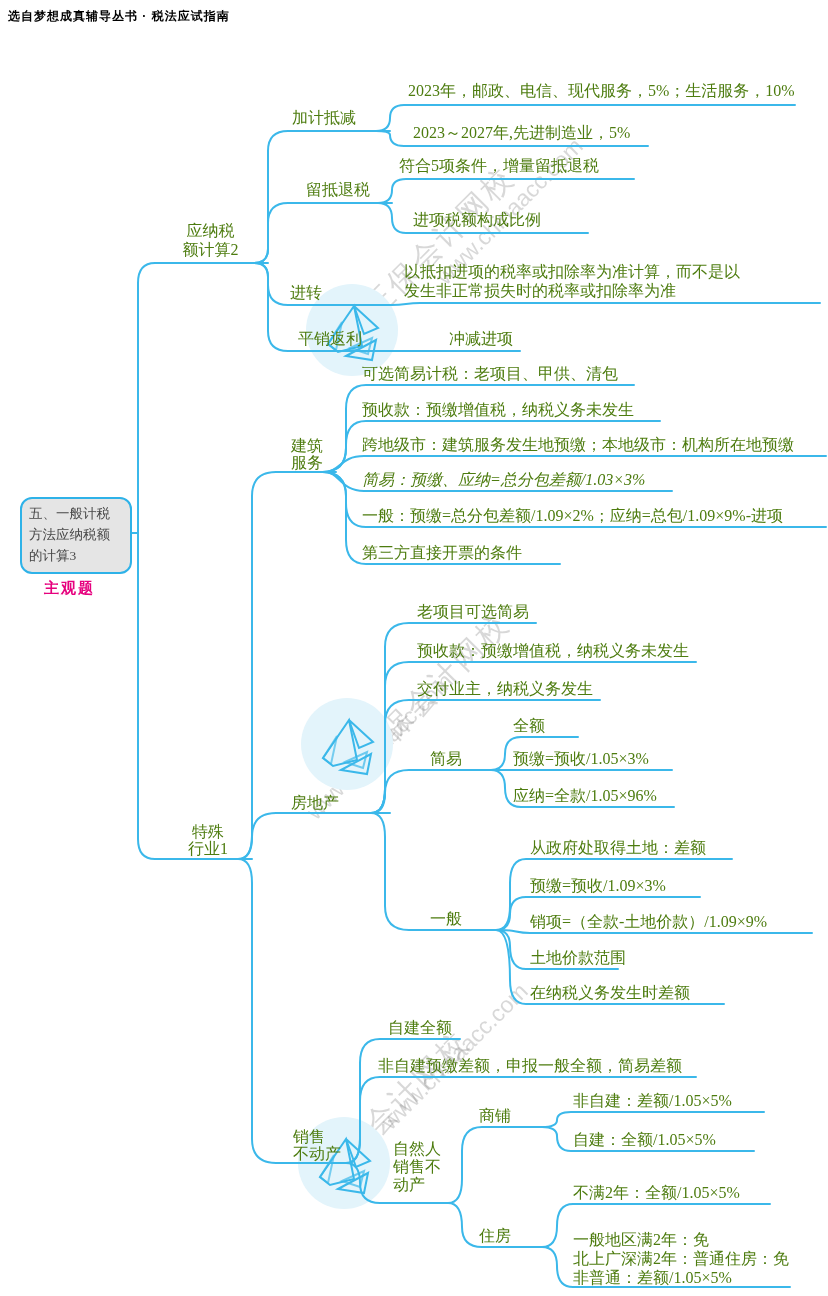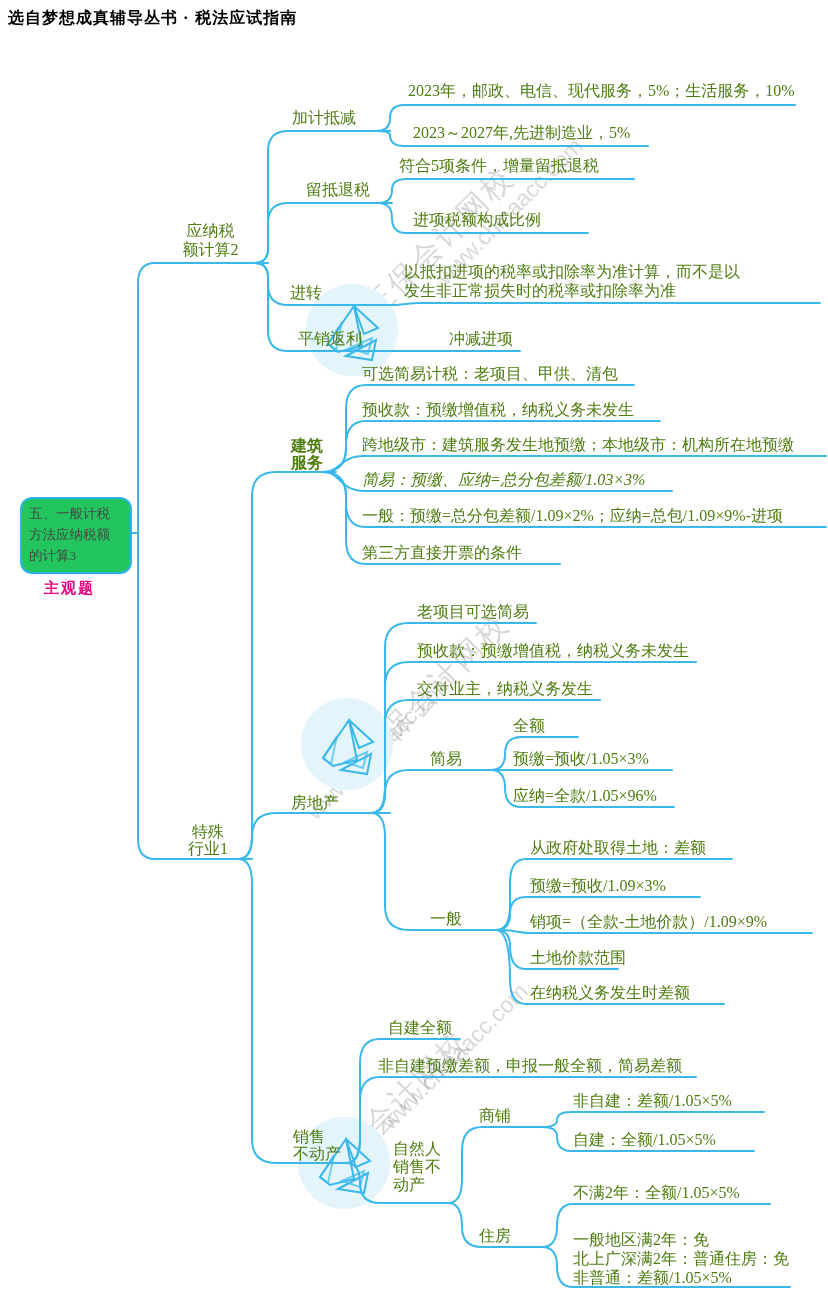--- a/index.html
+++ b/index.html
@@ -1,25 +1,25 @@
 <!DOCTYPE html>
 <html><head>
 <meta charset="utf-8">
 <style>
   html,body{margin:0;padding:0;background:#fff;}
   .stage{position:relative;width:828px;height:1296px;background:#fff;overflow:hidden;
          font-family:"Liberation Serif","DejaVu Serif",serif;}
   .hdr{position:absolute;left:8px;top:8px;font-family:"Liberation Sans","DejaVu Sans",sans-serif;
-       font-weight:bold;font-size:16px;color:#000;letter-spacing:1px;white-space:pre;}
+       font-weight:bold;font-size:12px;color:#000;letter-spacing:1px;white-space:pre;}
   .nd{position:absolute;white-space:pre;font-size:16px;line-height:19px;color:#4d7c0f;}
   .ctr{text-align:center;}
   .lh17{line-height:17px;}
   .lh18{line-height:18px;}
   .root{position:absolute;left:20px;top:497px;width:94px;padding:5px 7px;
-        border:2px solid #2eb2e8;border-radius:12px;background:#22c55e;
+        border:2px solid #2eb2e8;border-radius:12px;background:#e5e5e5;
         font-size:13.5px;line-height:1.55;color:#474747;}
   .tag{position:absolute;left:44px;top:579px;font-family:"Liberation Sans","DejaVu Sans",sans-serif;
        font-weight:bold;font-size:15px;color:#e6017e;letter-spacing:2px;white-space:pre;}
   svg.links{position:absolute;left:0;top:0;}
   svg.links path{fill:none;stroke:#3bb8ea;stroke-width:2;stroke-linecap:round;}
   .wm{position:absolute;white-space:pre;color:rgba(125,125,125,0.30);
       transform:rotate(-45deg);transform-origin:center;pointer-events:none;
       font-family:"Liberation Sans","DejaVu Sans",sans-serif;}
   .wm-cn{font-size:30px;letter-spacing:3px;}
   .wm-url{font-size:23px;}
@@ -126,21 +126,21 @@
   <div class="nd" style="left:413px;top:210px;">进项税额构成比例</div>
   <div class="nd" style="left:290px;top:283px;">进转</div>
   <div class="nd" style="left:404px;top:262px;">以抵扣进项的税率或扣除率为准计算，而不是以
 发生非正常损失时的税率或扣除率为准</div>
   <div class="nd" style="left:298px;top:329px;">平销返利</div>
   <div class="nd" style="left:449px;top:329px;">冲减进项</div>
 
   <div class="nd ctr lh17" style="left:168px;top:823px;width:80px;">特殊
 行业1</div>
 
-  <div class="nd ctr lh17" style="left:282px;top:437px;width:50px;font-weight:bold;">建筑
+  <div class="nd ctr lh17" style="left:282px;top:437px;width:50px;">建筑
 服务</div>
   <div class="nd" style="left:362px;top:364px;">可选简易计税：老项目、甲供、清包</div>
   <div class="nd" style="left:362px;top:400px;">预收款：预缴增值税，纳税义务未发生</div>
   <div class="nd" style="left:362px;top:435px;">跨地级市：建筑服务发生地预缴；本地级市：机构所在地预缴</div>
   <div class="nd" style="left:362px;top:470px;font-style:italic;">简易：预缴、应纳=总分包差额/1.03×3%</div>
   <div class="nd" style="left:362px;top:506px;">一般：预缴=总分包差额/1.09×2%；应纳=总包/1.09×9%-进项</div>
   <div class="nd" style="left:362px;top:543px;">第三方直接开票的条件</div>
 
   <div class="nd" style="left:291px;top:793px;">房地产</div>
   <div class="nd" style="left:417px;top:602px;">老项目可选简易</div>

